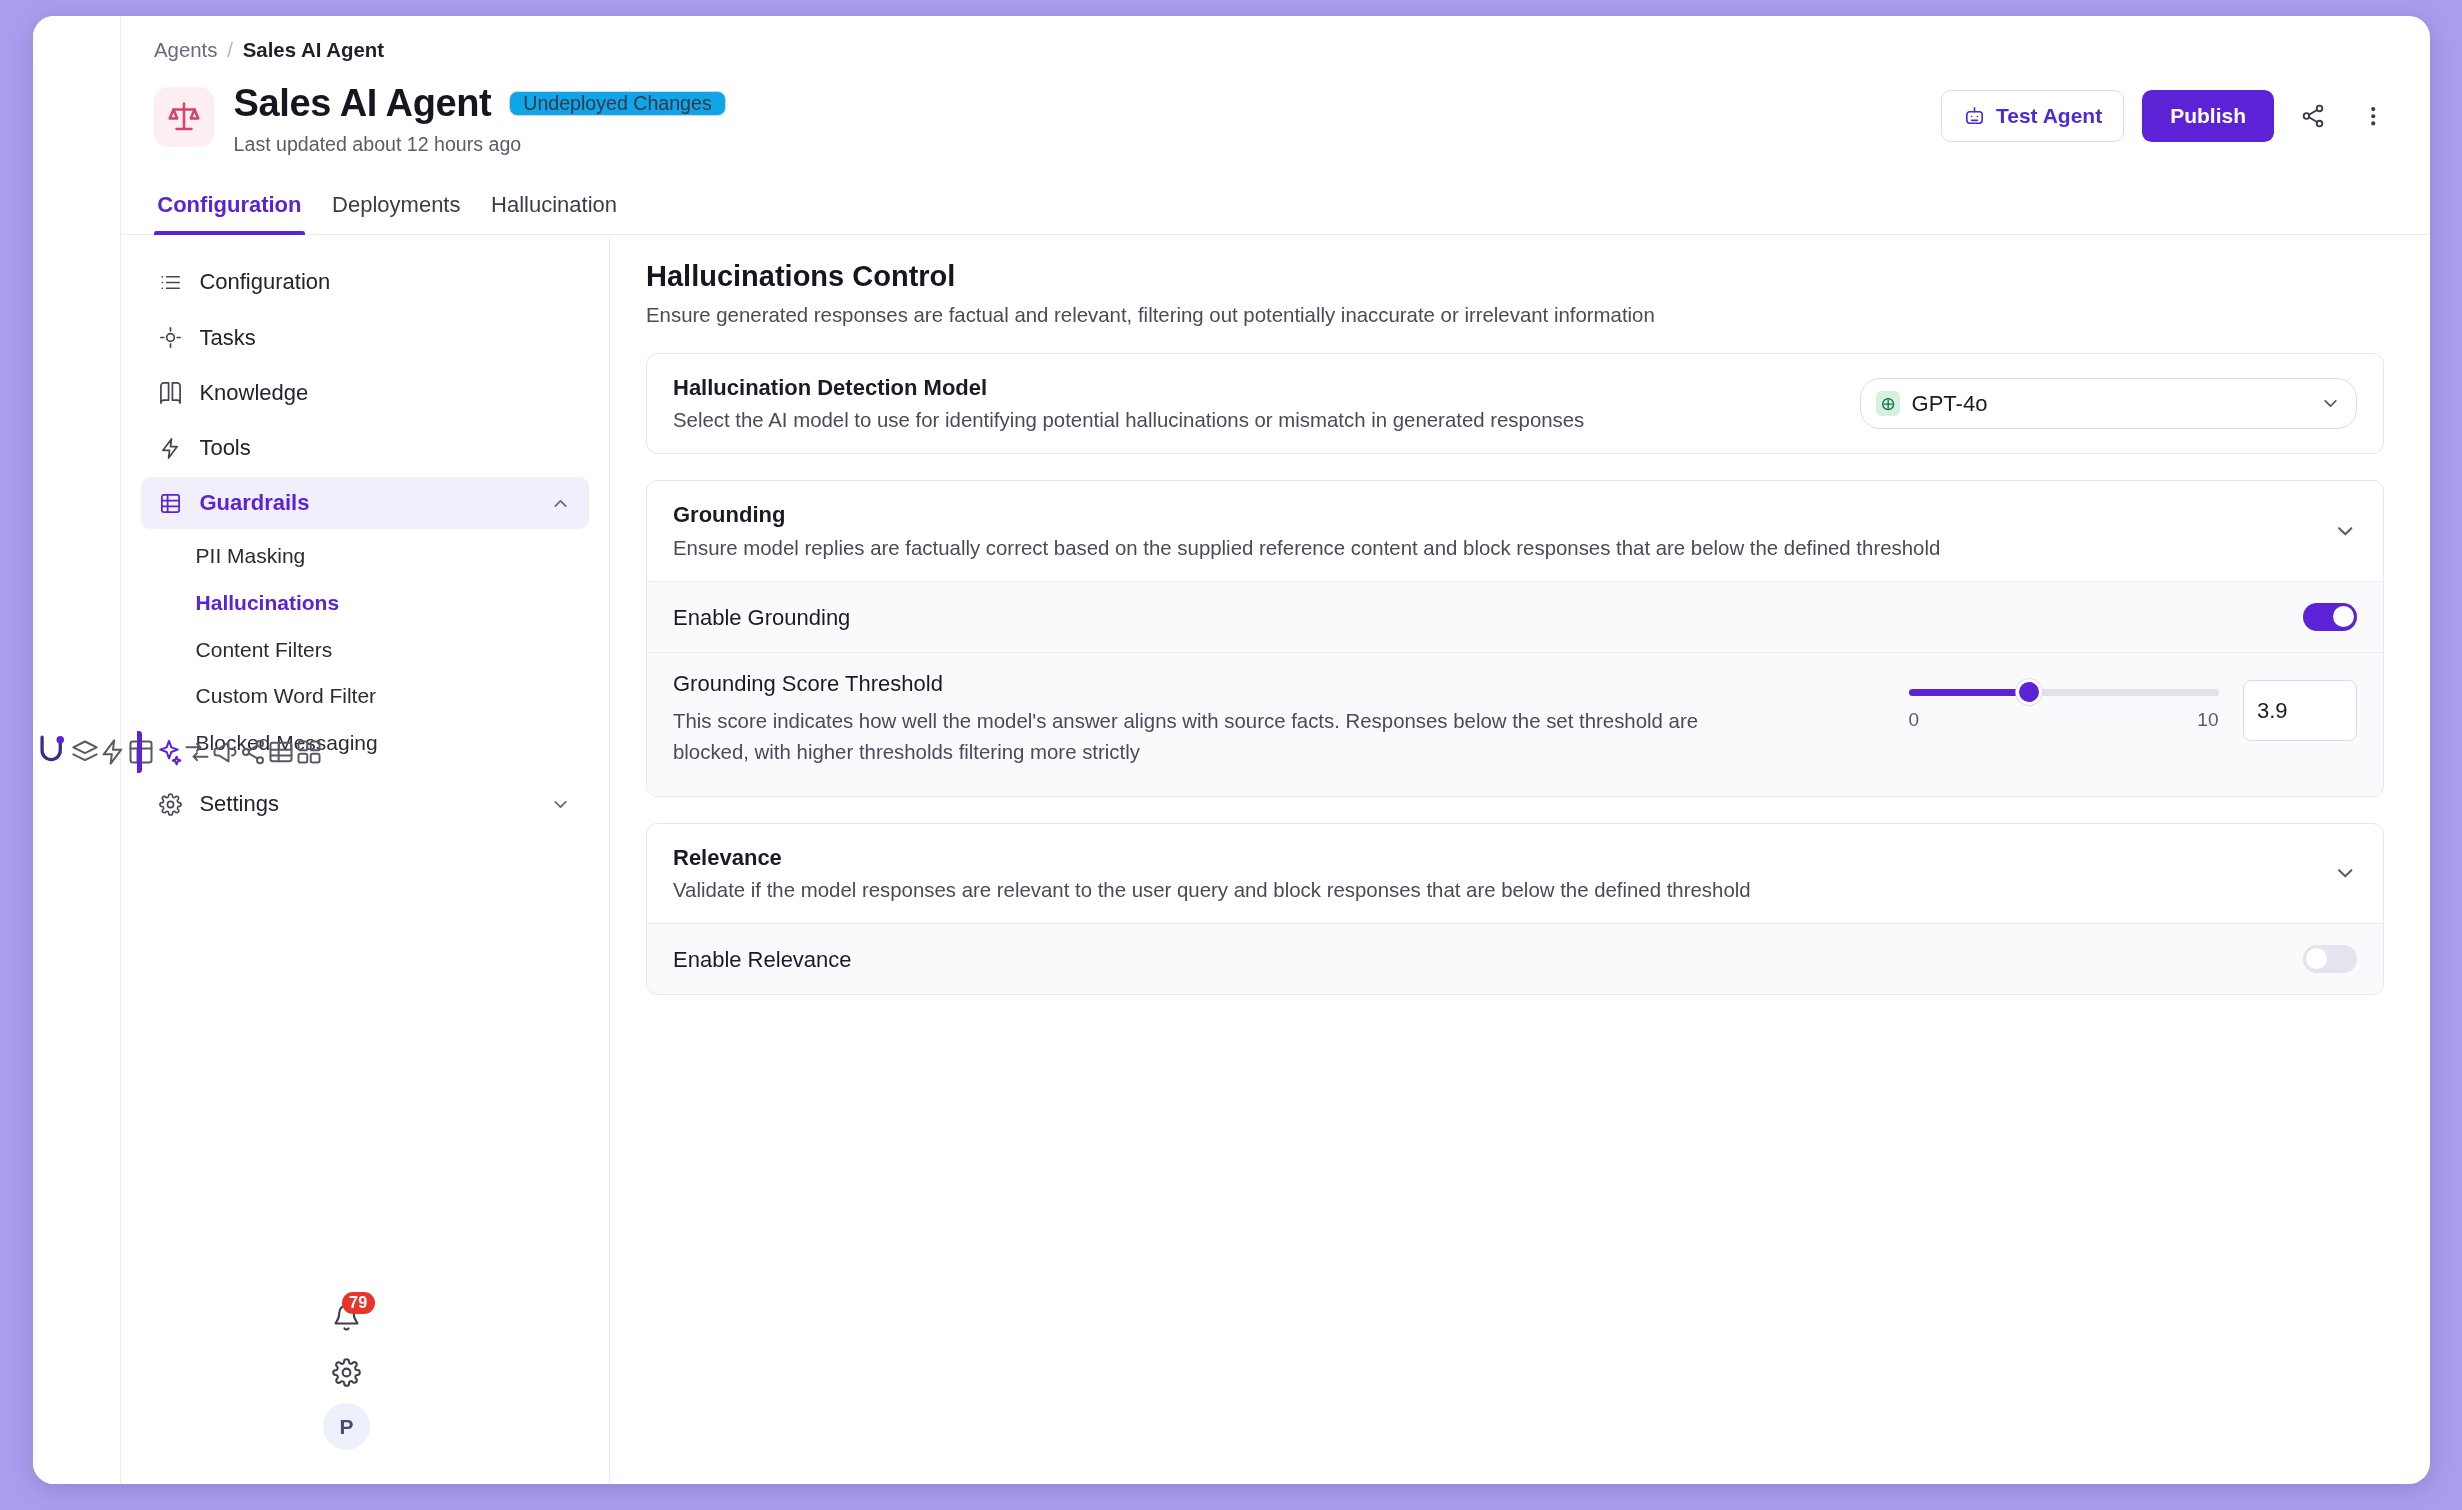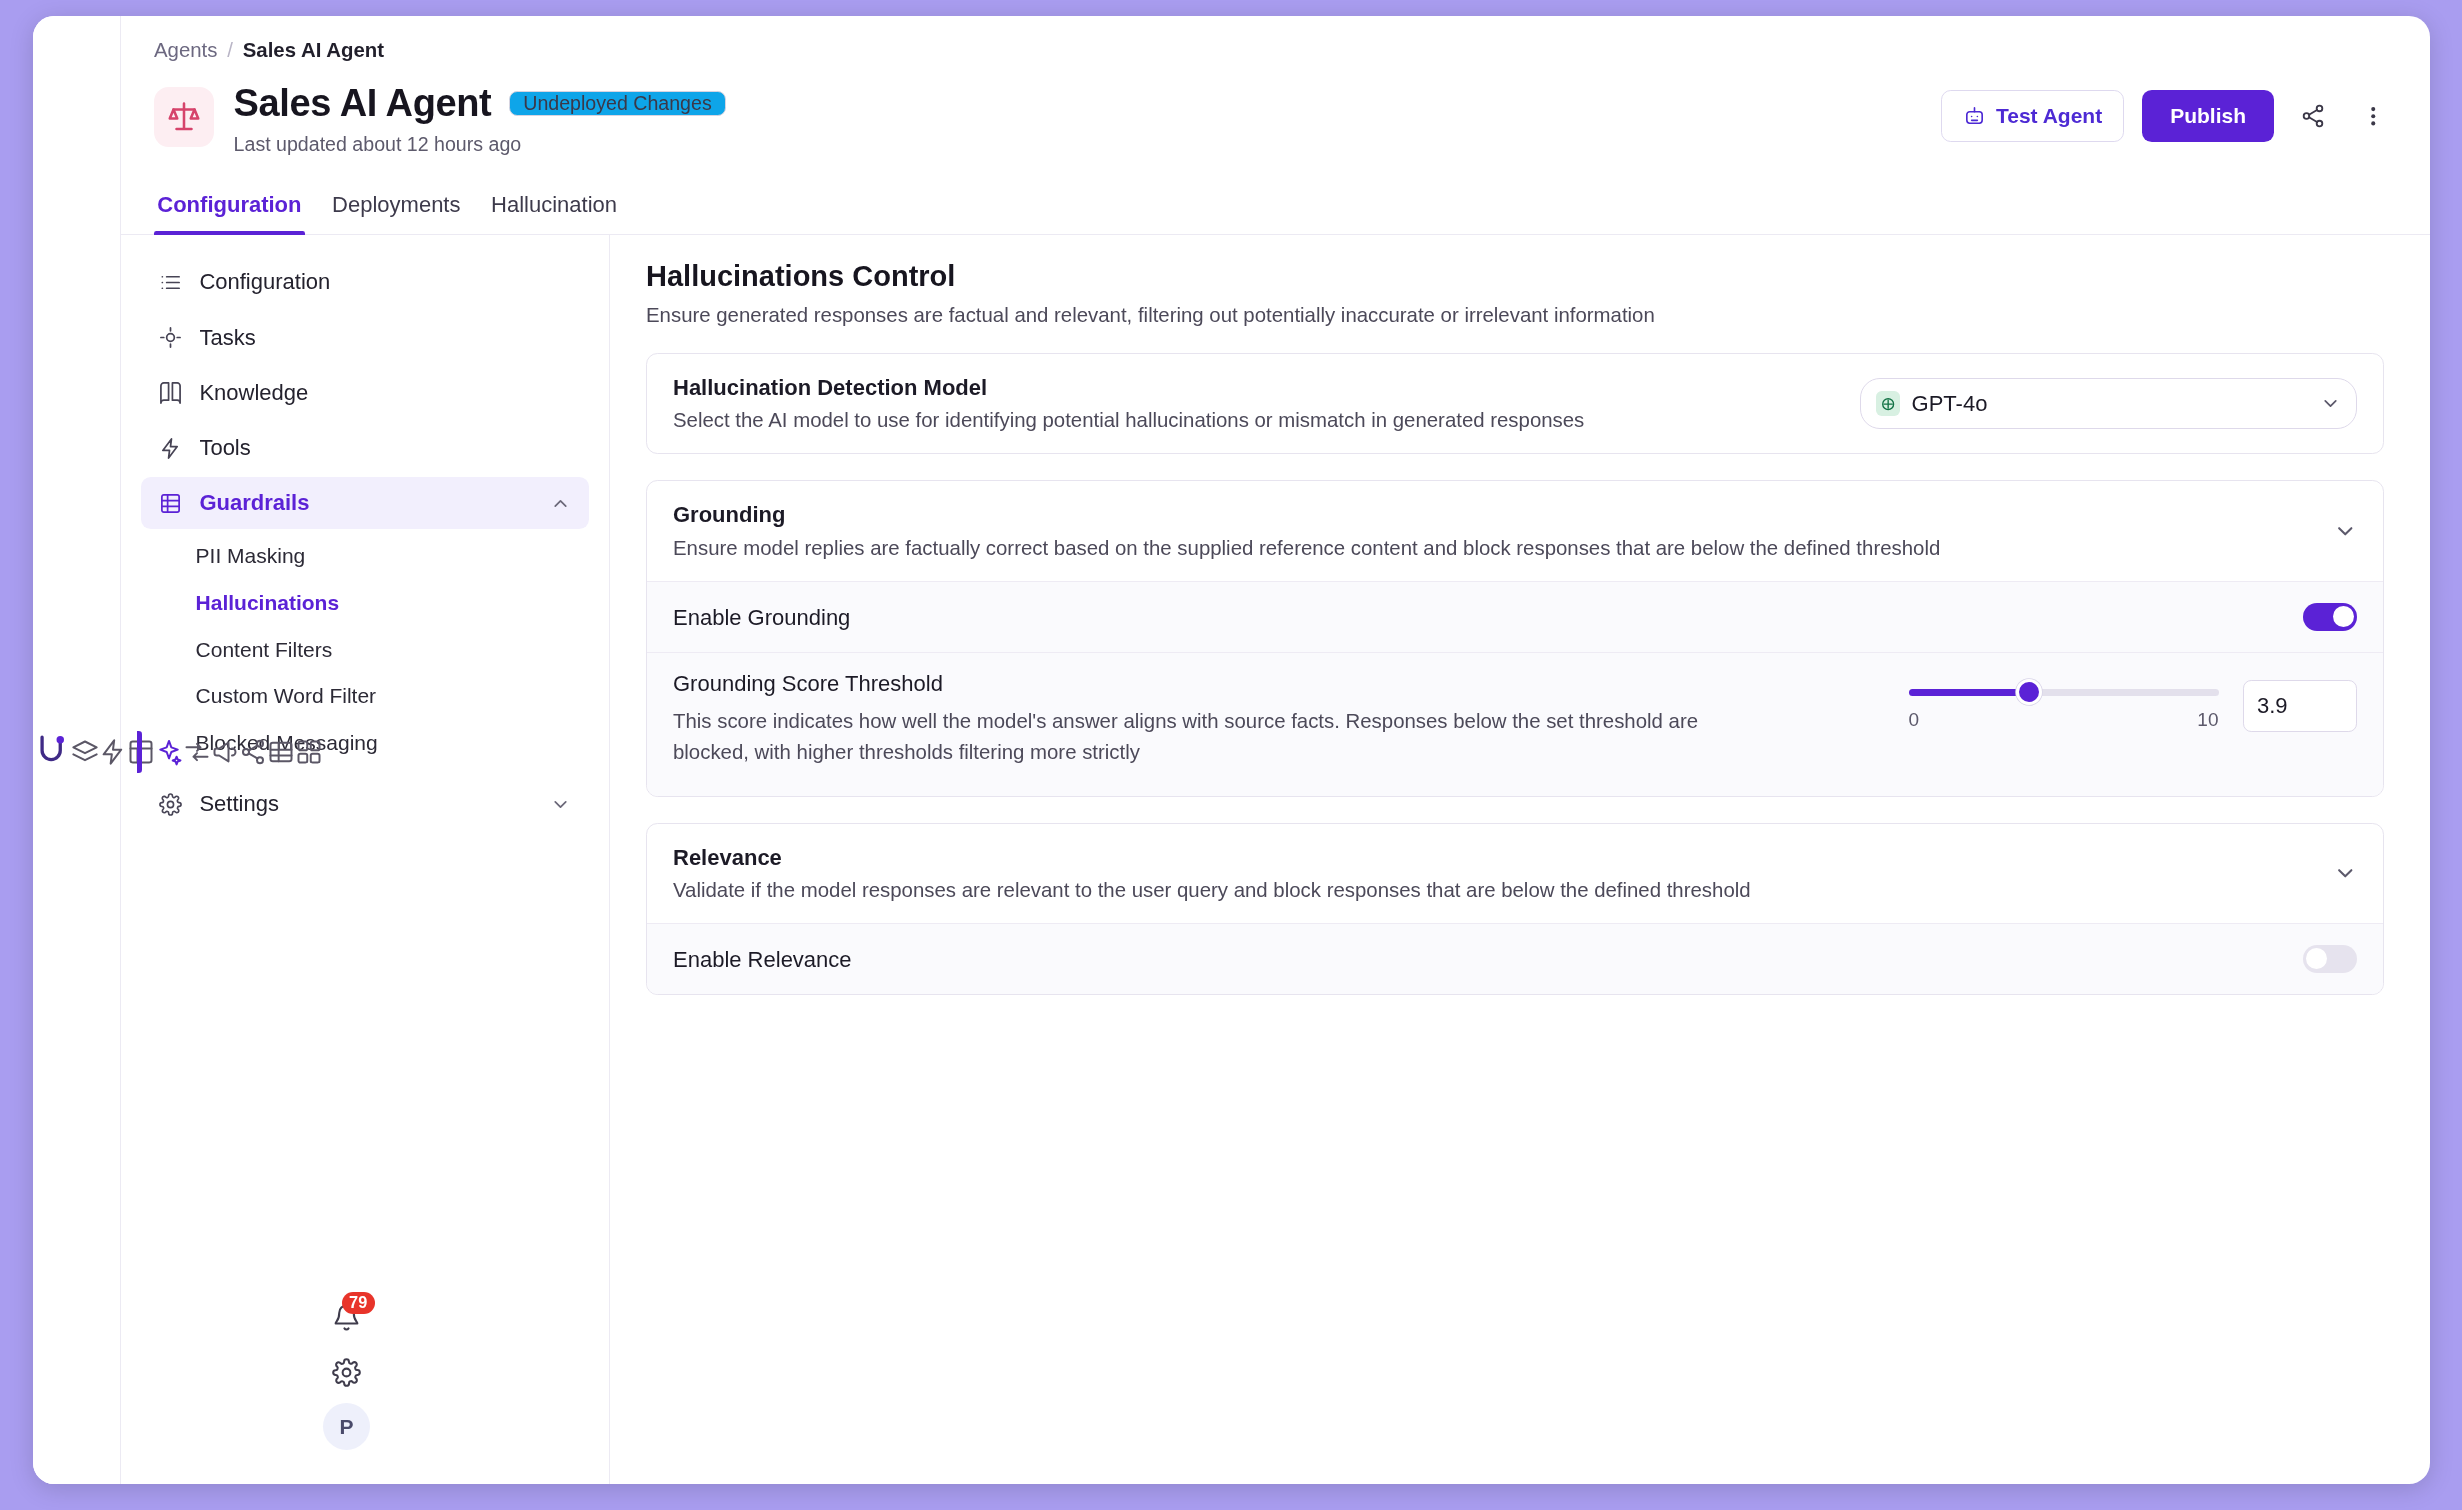--- a/index.html
+++ b/index.html
@@ -289,21 +289,21 @@
     border: 3.3px solid #fff;
     box-shadow: 0 0 0 0.8px #d8d3e8;
     cursor: pointer;
   }
   .slider-scale {
     display: flex; justify-content: space-between;
     font-size: 19px; color: #5c596b;
     margin-top: 13px;
   }
   .num-input {
-    width: 114px; height: 52px;
+    width: 114px; height: 61px;
     border: 0.8px solid #ded9ea; border-radius: 8.2px;
     font-size: 22px; color: #1c1a26;
     padding: 0 13px;
     display: flex; align-items: center;
     background: #fff;
     margin-top: 9.8px;
     flex-shrink: 0;
   }
 
   svg { display: block; }

